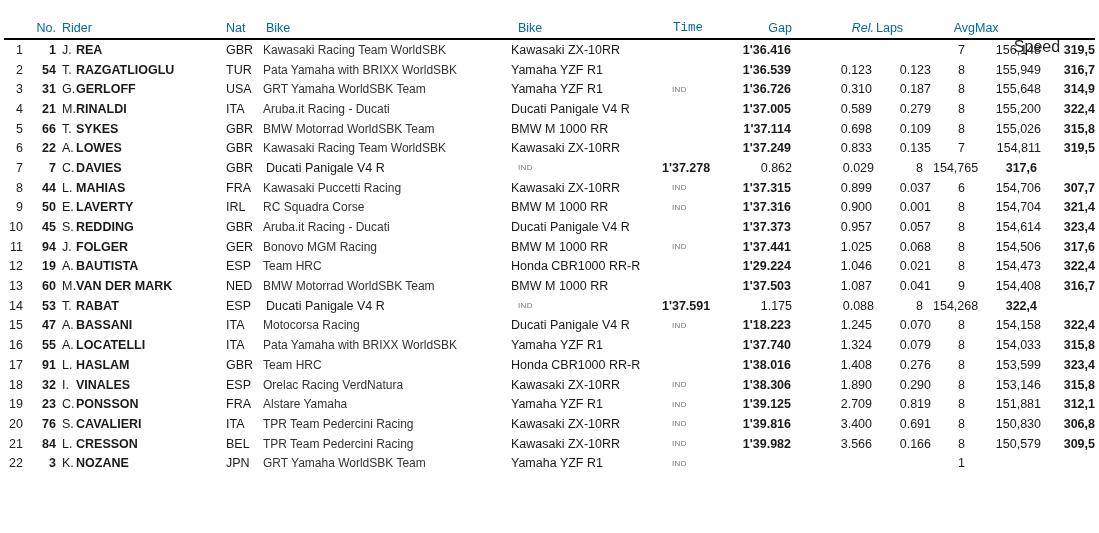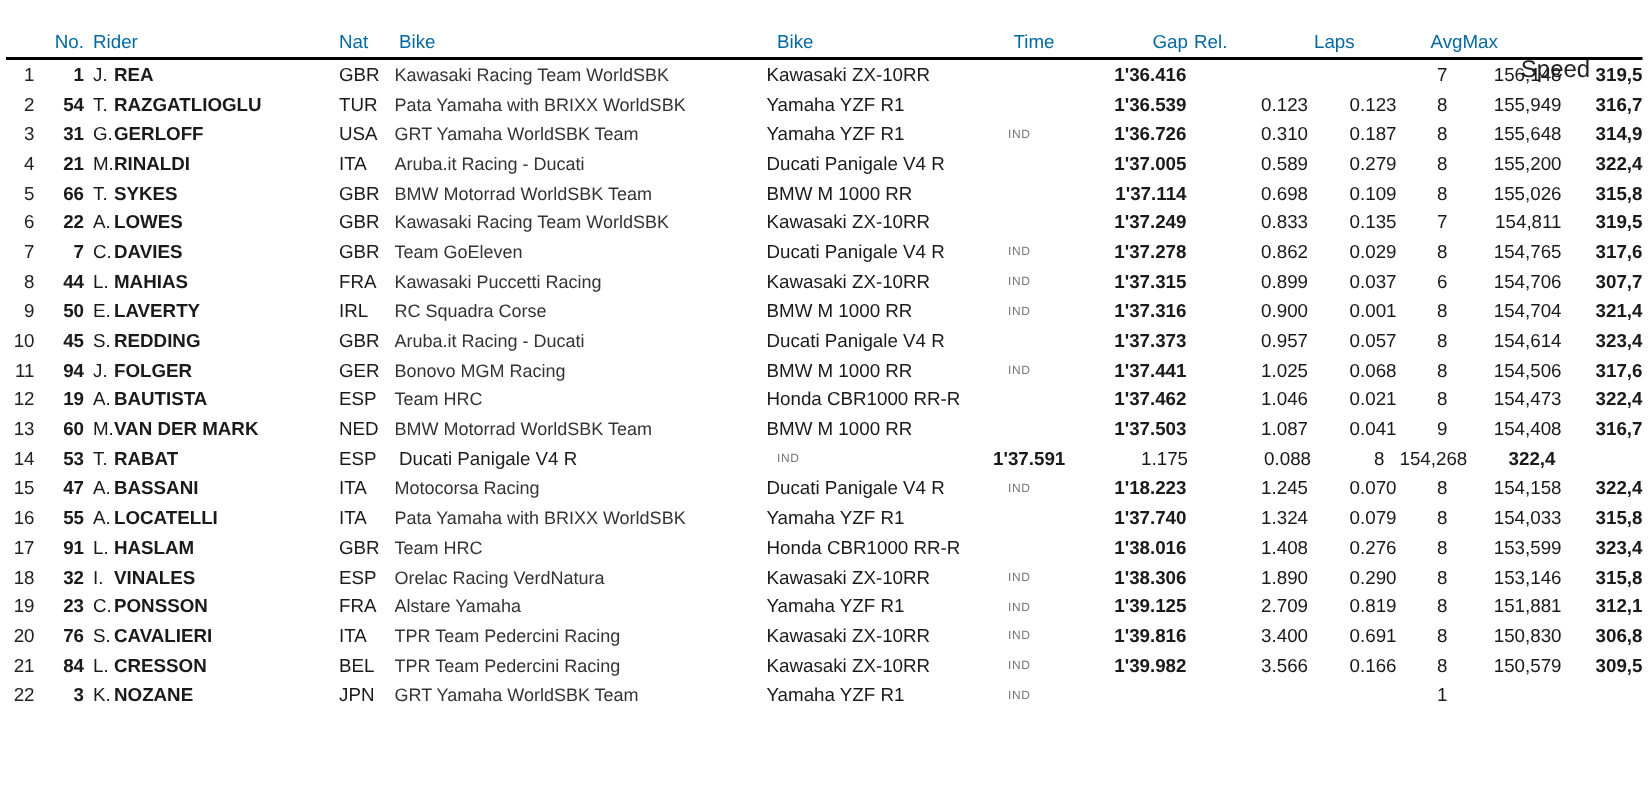--- a/index.html
+++ b/index.html
@@ -35,23 +35,23 @@
   .c-avg  { text-align:right; }
   .c-max  { text-align:right; padding-right:4px; font-weight:bold; }
 
   .h-pos  { }
   .h-no   { text-align:right; padding-right:1px; }
   .h-rider{ padding-left:5px; }
   .h-nat  { padding-left:1px; }
   .h-team { }
   .h-bike { padding-left:3px; }
   .h-class{ padding-left:10px; }
-  .h-time { text-align:right; padding-right:5px; }
+  .h-time { text-align:right; padding-right:5px;font-family:Liberation Mono, monospace; }
   .h-gap  { text-align:right; padding-right:4px; }
-  .h-rel  { text-align:left; padding-right:2px; }
+  .h-rel  { text-align:right; padding-right:2px;font-style:italic; }
   .h-laps { }
   .h-avg  { text-align:right; }
   .h-max  { text-align:left; padding-right:5px; }
 </style>
 </head>
 <body>
 
 <div class="sheet">
 
   <div class="cols speed-row">
@@ -184,21 +184,20 @@
     <div class="c-max">319,5</div>
   </div>
 
   <div class="cols row">
     <div class="c-pos">7</div>
     <div class="c-no">7</div>
     <div class="c-rider">
       <span class="initial">C.</span><span class="surname">DAVIES</span>
     </div>
     <div class="c-nat">GBR</div>
-    <div class="c-team">Team GoEleven</div>
     <div class="c-bike">Ducati Panigale V4 R</div>
     <div class="c-class">IND</div>
     <div class="c-time">1'37.278</div>
     <div class="c-gap">0.862</div>
     <div class="c-rel">0.029</div>
     <div class="c-laps">8</div>
     <div class="c-avg">154,765</div>
     <div class="c-max">317,6</div>
   </div>
 
@@ -277,21 +276,21 @@
   <div class="cols row">
     <div class="c-pos">12</div>
     <div class="c-no">19</div>
     <div class="c-rider">
       <span class="initial">A.</span><span class="surname">BAUTISTA</span>
     </div>
     <div class="c-nat">ESP</div>
     <div class="c-team">Team HRC</div>
     <div class="c-bike">Honda CBR1000 RR-R</div>
     <div class="c-class"></div>
-    <div class="c-time">1'37.462</div>
+    <div class="c-time">1'29.224</div>
     <div class="c-gap">1.046</div>
     <div class="c-rel">0.021</div>
     <div class="c-laps">8</div>
     <div class="c-avg">154,473</div>
     <div class="c-max">322,4</div>
   </div>
 
   <div class="cols row">
     <div class="c-pos">13</div>
     <div class="c-no">60</div>

